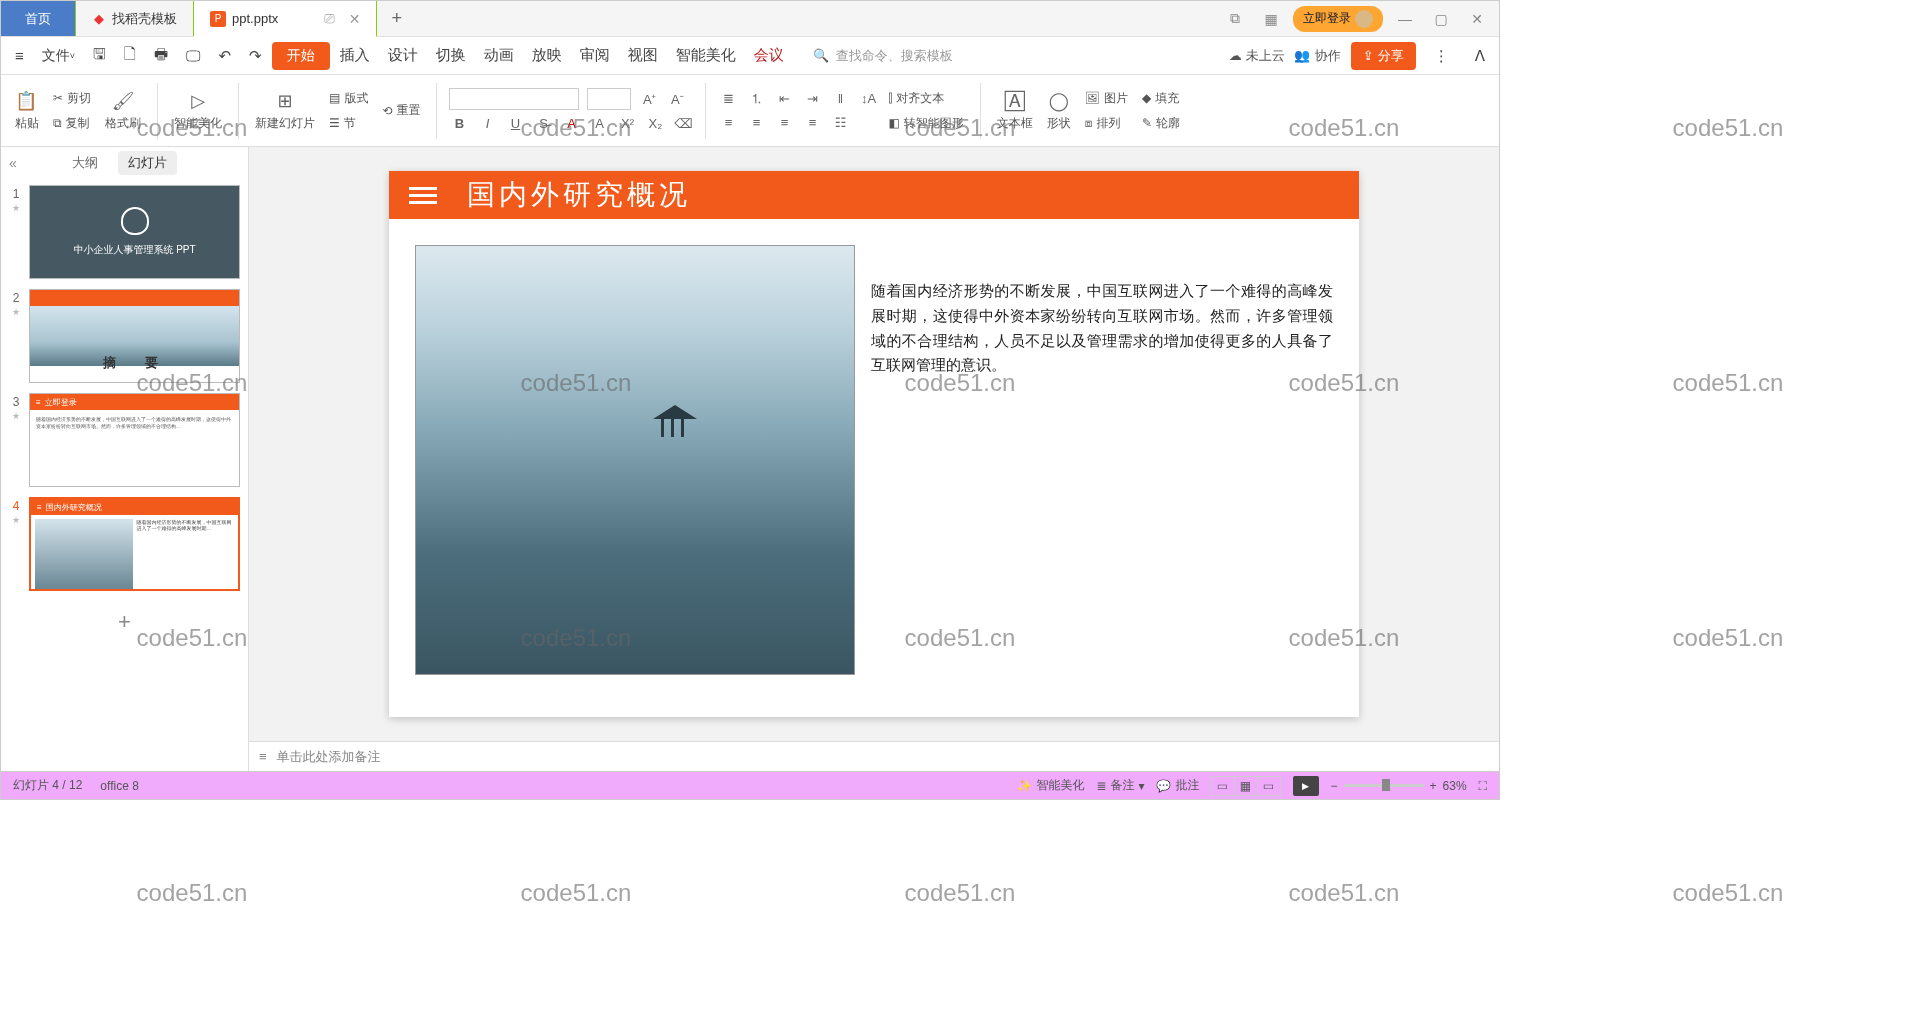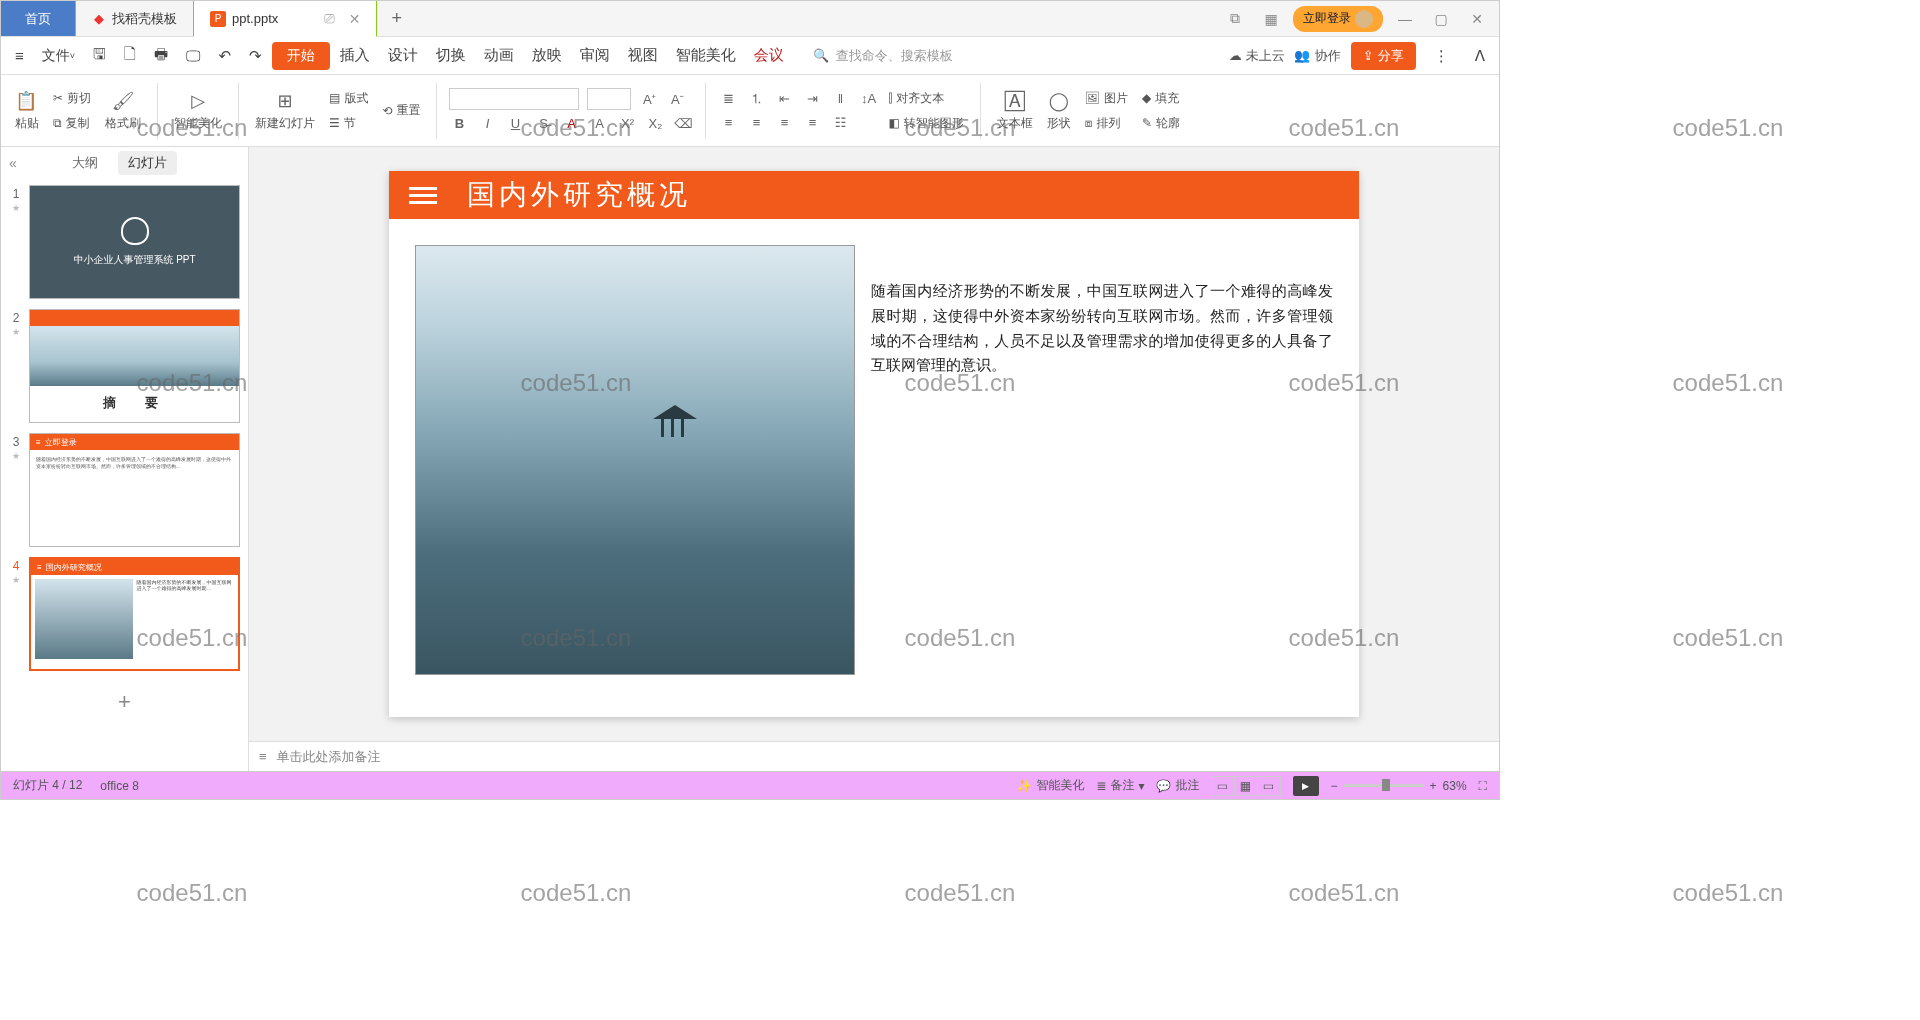--- a/index.html
+++ b/index.html
@@ -37,21 +37,21 @@
 .workspace{flex:1;display:flex;min-height:0;background:#f2f2f2}
 .sidepanel{width:248px;background:#fff;border-right:1px solid #ddd;display:flex;flex-direction:column}
 .sidetabs{height:32px;display:flex;align-items:center;justify-content:center;gap:20px;font-size:13px;color:#666;border-bottom:1px solid transparent}
 .sidetabs .on{background:#eee;padding:3px 10px;border-radius:4px;color:#333}
 .sidetabs .collapse{position:absolute;left:8px;color:#888;font-size:14px}
 .sidetabs{position:relative}
 .thumbs{flex:1;overflow:auto;padding:6px 8px}
 .thumb-wrap{display:flex;gap:6px;margin-bottom:10px}
 .tnum{width:14px;font-size:12px;color:#666;text-align:right;padding-top:2px;display:flex;flex-direction:column;align-items:center;gap:2px}
 .star{font-size:9px;color:#bbb}
-.thumb{flex:1;height:114px;border:1px solid #bbb;background:#fff;position:relative;overflow:hidden;cursor:pointer}
+.thumb{flex:1;height:94px;border:1px solid #bbb;background:#fff;position:relative;overflow:hidden;cursor:pointer}
 .thumb.sel{border:2px solid #f25a1b}
 .thumb1{background:#465862;display:flex;flex-direction:column;align-items:center;justify-content:center;color:#fff;font-size:10px;gap:8px}
 .bulb{width:28px;height:28px;border:2px solid #fff;border-radius:50% 50% 45% 45%;position:relative}
 .thumb .orange-bar{height:16px;background:#f25a1b;display:flex;align-items:center;padding-left:6px;color:#fff;font-size:8px;gap:4px}
 .thumb2-img{height:60px;background:linear-gradient(180deg,#d4e4ec 0%,#a8c4d0 60%,#5a7a88 100%)}
 .thumb2-title{text-align:center;font-size:13px;font-weight:bold;letter-spacing:8px;position:absolute;bottom:10px;width:100%}
 .thumb3-body{padding:6px;font-size:5px;line-height:1.3;color:#555}
 .addslide{text-align:center;font-size:22px;color:#888;padding:8px;cursor:pointer}
 .canvas-area{flex:1;display:flex;flex-direction:column;min-width:0}
 .canvas{flex:1;display:flex;align-items:center;justify-content:center;padding:10px 40px;overflow:auto}

